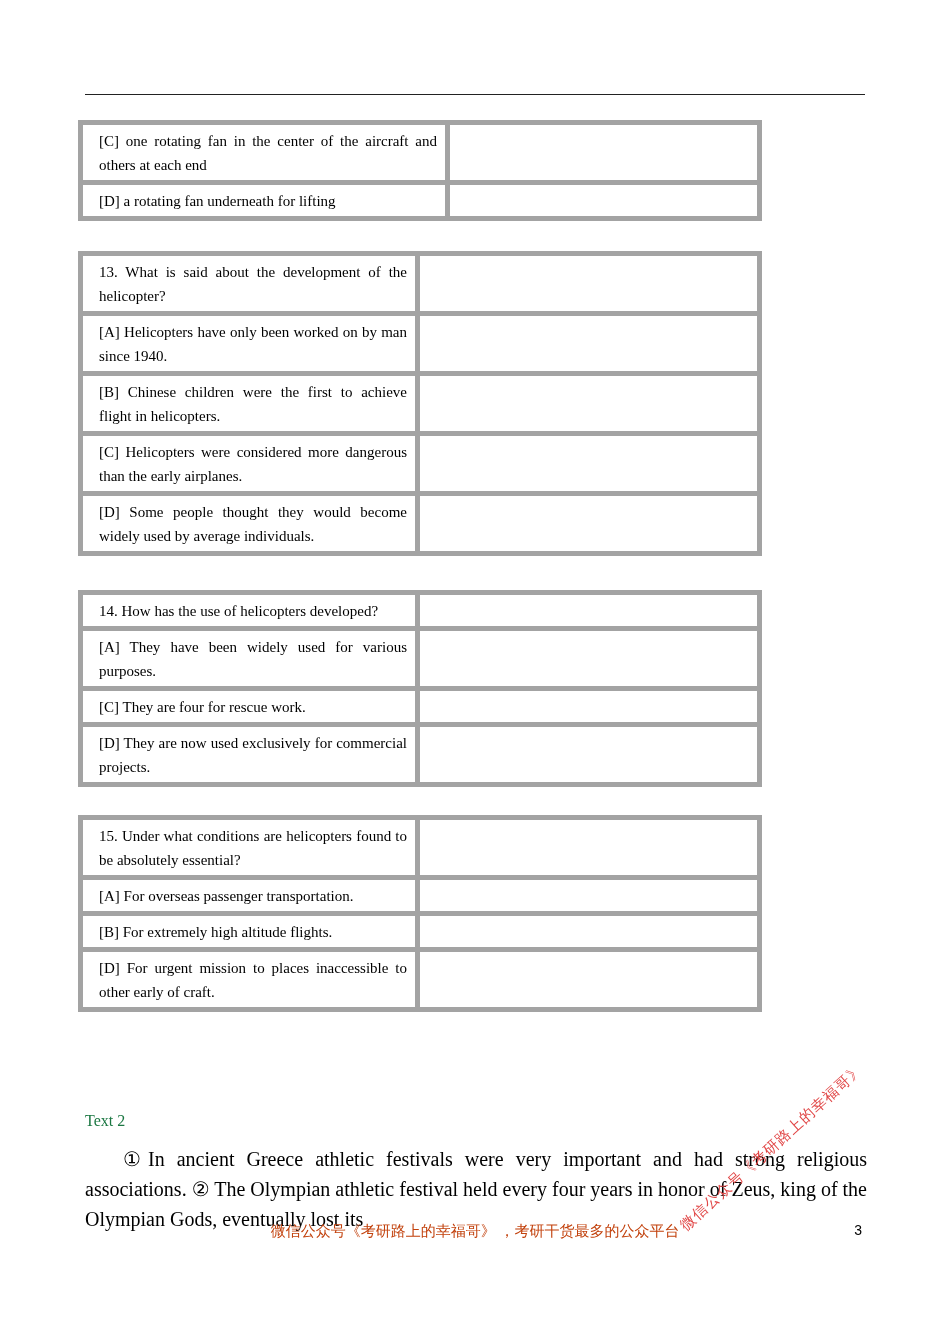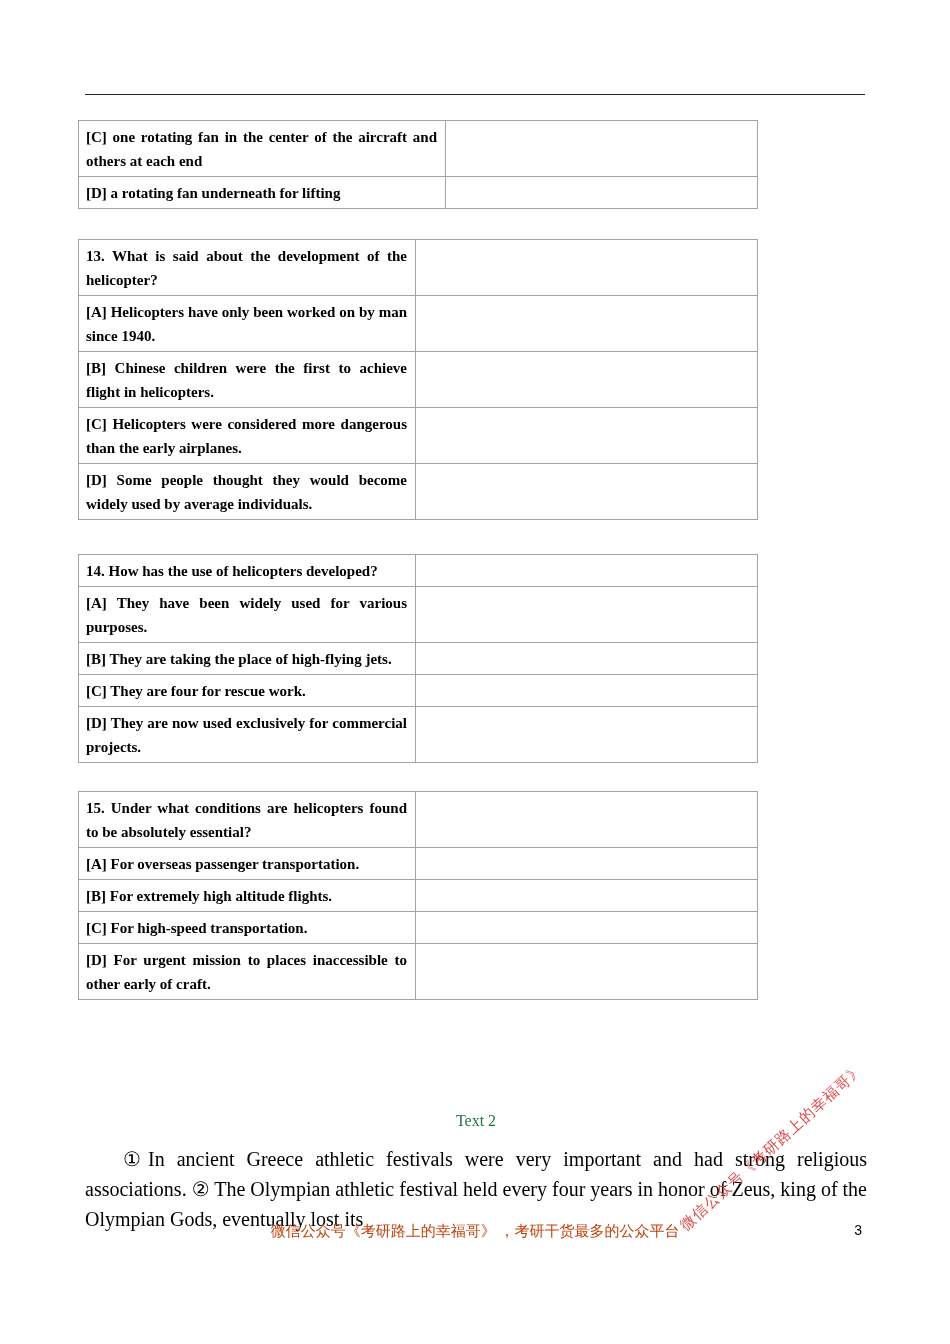--- a/index.html
+++ b/index.html
@@ -25,44 +25,42 @@
     left: 78px;
     top: 120px;
     width: 679px;
   }
   table.qtable {
     border-collapse: collapse;
     width: 100%;
     table-layout: fixed;
   }
   table.qtable td {
-    border: 1px solid #a3a3a3;
+    border: 5px solid #a3a3a3;
     vertical-align: top;
-    padding: 4px 8px 3px 7px;
+    padding: 4px 8px 3px 16px;
     font-size: 15px;
     line-height: 24px;
-    font-weight: bold;
   }
   table.qtable td.txt div { text-align: justify; }
   table.qtable td.empty { }
   .t1 col.left { width: 367px; }
   .t1 col.right { width: 312px; }
   .tn col.left { width: 337px; }
   .tn col.right { width: 342px; }
   .tgap1 { margin-bottom: 30px; }
   .tgap2 { margin-bottom: 34px; }
   .tgap3 { margin-bottom: 28px; }
   .text2-wrap {
     position: absolute;
     left: 85px;
     top: 1112px;
     width: 782px;
   }
   .text2-heading {
-    text-align: center;
     color: #1b7742;
     font-size: 16px;
     margin-bottom: 14px;
   }
   .text2-para {
     font-size: 20px;
     line-height: 30px;
     text-align: justify;
     text-indent: 38px;
   }
@@ -178,26 +176,20 @@
         <td class="empty"></td>
       </tr>
       <tr>
         <td class="txt">
               <div>[A] They have been widely used for various purposes.</div>
             </td>
         <td class="empty"></td>
       </tr>
       <tr>
         <td class="txt">
-              <div>[B] They are taking the place of high-flying jets.</div>
-            </td>
-        <td class="empty"></td>
-      </tr>
-      <tr>
-        <td class="txt">
               <div>[C] They are four for rescue work.</div>
             </td>
         <td class="empty"></td>
       </tr>
       <tr>
         <td class="txt">
               <div>[D] They are now used exclusively for commercial projects.</div>
             </td>
         <td class="empty"></td>
       </tr>
@@ -218,26 +210,20 @@
       </tr>
       <tr>
         <td class="txt">
               <div>[A] For overseas passenger transportation.</div>
             </td>
         <td class="empty"></td>
       </tr>
       <tr>
         <td class="txt">
               <div>[B] For extremely high altitude flights.</div>
-            </td>
-        <td class="empty"></td>
-      </tr>
-      <tr>
-        <td class="txt">
-              <div>[C] For high-speed transportation.</div>
             </td>
         <td class="empty"></td>
       </tr>
       <tr>
         <td class="txt">
               <div>[D] For urgent mission to places inaccessible to other early of craft.</div>
             </td>
         <td class="empty"></td>
       </tr>
     </tbody>

